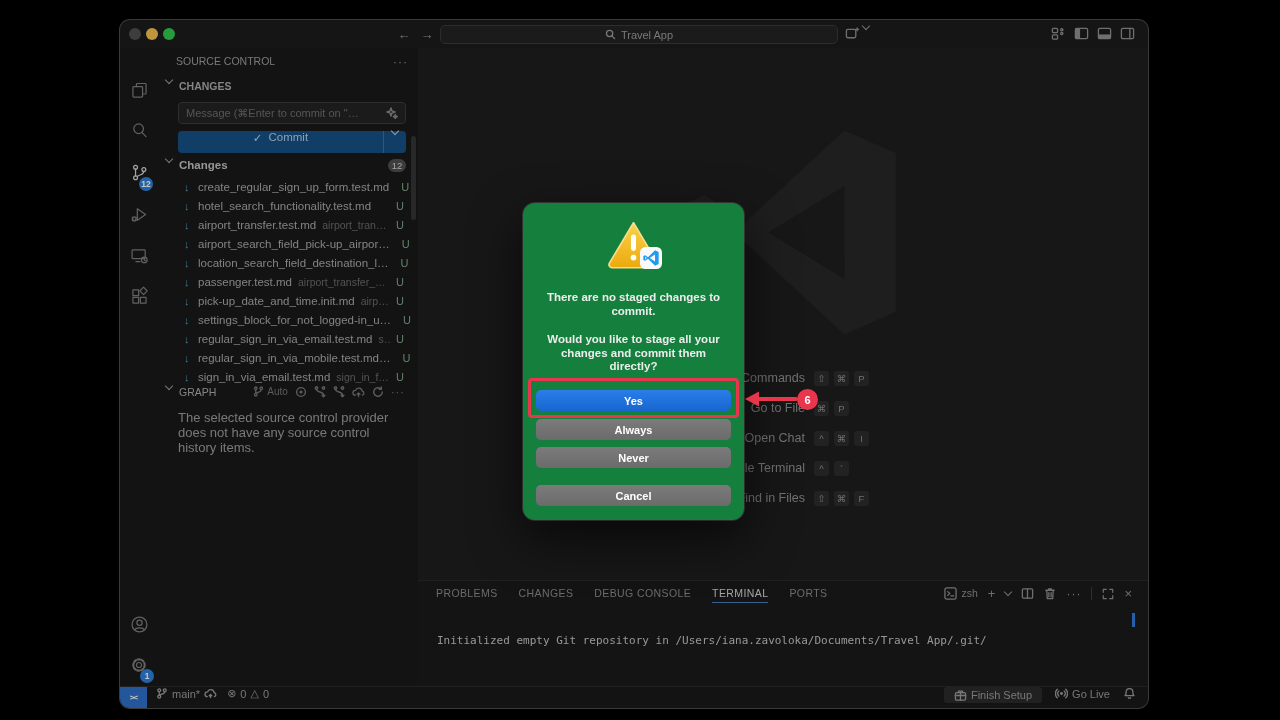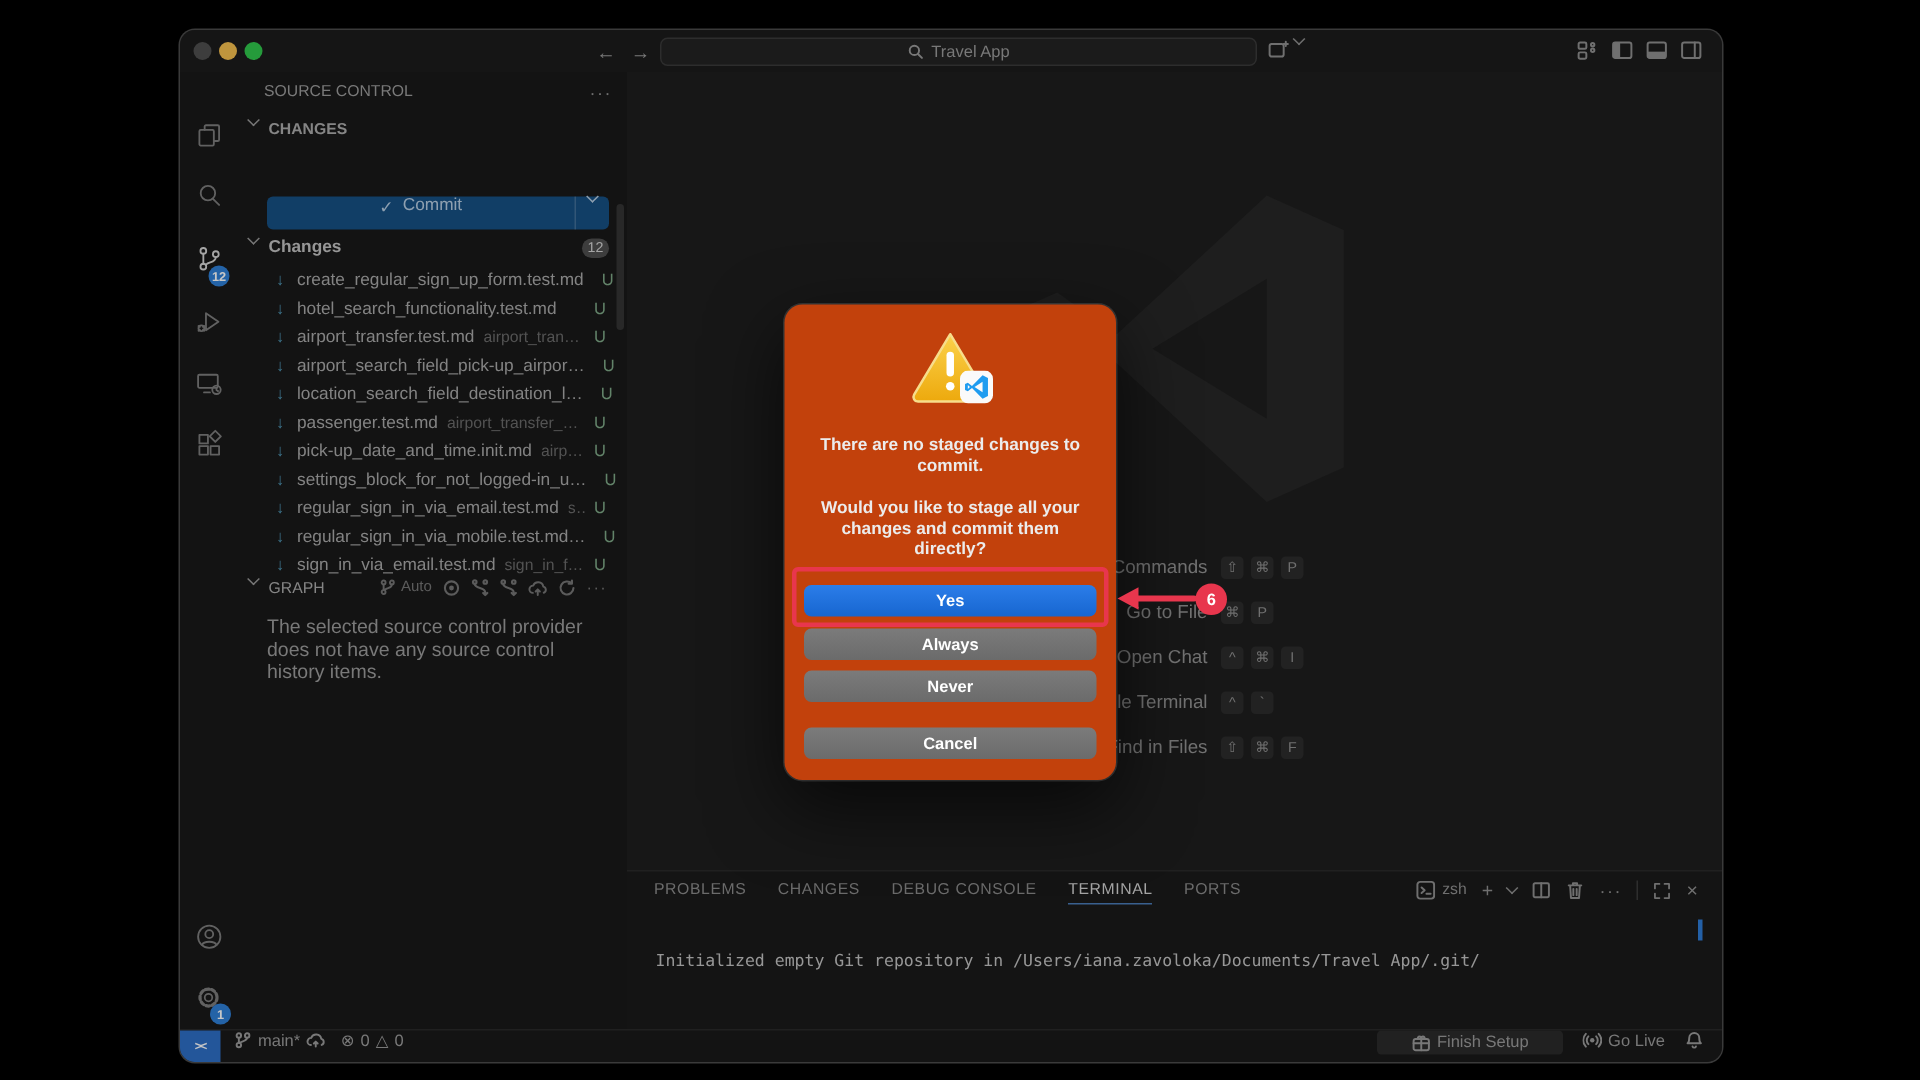--- a/index.html
+++ b/index.html
@@ -54,21 +54,21 @@
   .term{left:8px;top:26px;right:20px;font-family:"DejaVu Sans Mono",monospace;font-size:11px;line-height:13.4px;color:#c2c2c2;white-space:pre}
   .tbul{display:inline-block;width:11px;font-size:9px}
   
   .statusbar{left:0;right:0;bottom:0;height:21px;background:#191919;border-top:1px solid #2a2a2a;color:#9a9a9a;font-size:11px}
   .remotebox{left:0;top:0;width:27px;height:21px;background:#2e6fc6;color:#fff;display:flex;align-items:center;justify-content:center;
              font-size:8px;font-weight:bold;letter-spacing:-1px}
   .sbitem{display:flex;align-items:center;gap:4px}
   
   .dim{inset:0;background:rgba(2,2,2,.22);border-radius:10px;z-index:5}
   
-  .dialog{left:523px;top:203px;width:221px;height:317px;background:#c2410c;border-radius:12px;z-index:10;
+  .dialog{left:523px;top:203px;width:221px;height:317px;background:#15803d;border-radius:12px;z-index:10;
           box-shadow:0 0 0 1px rgba(255,255,255,.13),0 18px 50px rgba(0,0,0,.65)}
   .dmsg{left:10px;right:10px;text-align:center;font-weight:bold;font-size:11.5px;line-height:13.5px;color:#ececec}
   .dbtn{left:13px;width:195px;height:21px;border-radius:5px;display:flex;align-items:center;justify-content:center;
         color:#fff;font-size:11px;font-weight:bold}
   .dbtn.gray{background:linear-gradient(#7b7b7b,#6b6b6b)}
   .dbtn.blue{background:linear-gradient(#2b7de9,#1766d0)}
   
   .ann{z-index:20}
   .ann-rect{left:528px;top:378px;width:211px;height:40px;border:3px solid #e8364d;border-radius:4px;box-sizing:border-box}
   .ann-badge{left:797px;top:389px;width:21px;height:21px;border-radius:50%;background:#e8364d;color:#fff;
@@ -214,20 +214,29 @@
 
   <div class="sidebar a">
     <div class="a flex" style="left:18px;right:10px;top:7px;height:20px">
       <span style="font-size:10.5px;color:#9c9c9c">SOURCE CONTROL</span>
       <span style="margin-left:auto;color:#8f8f8f;font-size:12px;letter-spacing:1px">···</span>
     </div>
     <div class="a flex" style="left:8px;top:32px;height:18px;gap:7px">
       <span class="schev"></span>
       <span style="font-size:10.5px;font-weight:bold;color:#ababab">CHANGES</span>
     </div>
+    <div class="scinput a">
+      <span style="flex:1;overflow:hidden;white-space:nowrap">Message (⌘Enter to commit on "…</span>
+      <span class="ic" style="color:#8a8a8a">
+        <svg width="12" height="12" viewBox="0 0 12 12" fill="currentColor" stroke="none">
+            <path d="M5 1 L6 4 L9 5 L6 6 L5 9 L4 6 L1 5 L4 4 Z"></path>
+            <path d="M9.3 7.5 L9.9 9 L11.3 9.6 L9.9 10.2 L9.3 11.7 L8.7 10.2 L7.3 9.6 L8.7 9 Z"></path>
+          </svg>
+      </span>
+    </div>
     <div class="commitbtn a">
       <div class="flex" style="flex:1;justify-content:center;gap:6px">
         <span>✓</span>
         <span>Commit</span>
       </div>
       <div class="flex" style="width:22px;justify-content:center;border-left:1px solid rgba(255,255,255,.18)">
         <span class="schev" style="border-color:#b7cde2"></span>
       </div>
     </div>
     <div class="a flex" style="left:8px;right:12px;top:111px;height:18px;gap:7px">
@@ -465,21 +474,21 @@
           </svg>
       </span>
       <span class="sbitem">
         <span>⊗</span>
           <span>0</span>
         <span>△</span>
           <span>0</span>
       </span>
     </div>
     <div class="a flex" style="right:12px;top:0;height:21px;gap:13px">
-      <span class="sbitem ic" style="background:#2b2b2b;border-radius:3px;height:16px;padding:0 23px">
+      <span class="sbitem ic" style="background:#2b2b2b;border-radius:3px;height:16px;padding:0 10px">
         <svg width="13" height="13" viewBox="0 0 14 14">
             <rect x="1.5" y="4" width="11" height="8" rx="1.5"></rect>
             <path d="M1.5 7 h11 M7 4 v8 M4.5 4 c0-2.5 2.5-2.5 2.5 0 c0-2.5 2.5-2.5 2.5 0"></path>
           </svg>
         <span>Finish Setup</span>
       </span>
       <span class="sbitem ic">
         <svg width="13" height="13" viewBox="0 0 14 14">
             <circle cx="7" cy="7" r="1.6" fill="currentColor" stroke="none"></circle>
             <path d="M4.2 9.8 a4 4 0 0 1 0-5.6 M9.8 4.2 a4 4 0 0 1 0 5.6 M2.4 11.6 a6.5 6.5 0 0 1 0-9.2 M11.6 2.4 a6.5 6.5 0 0 1 0 9.2"></path>

